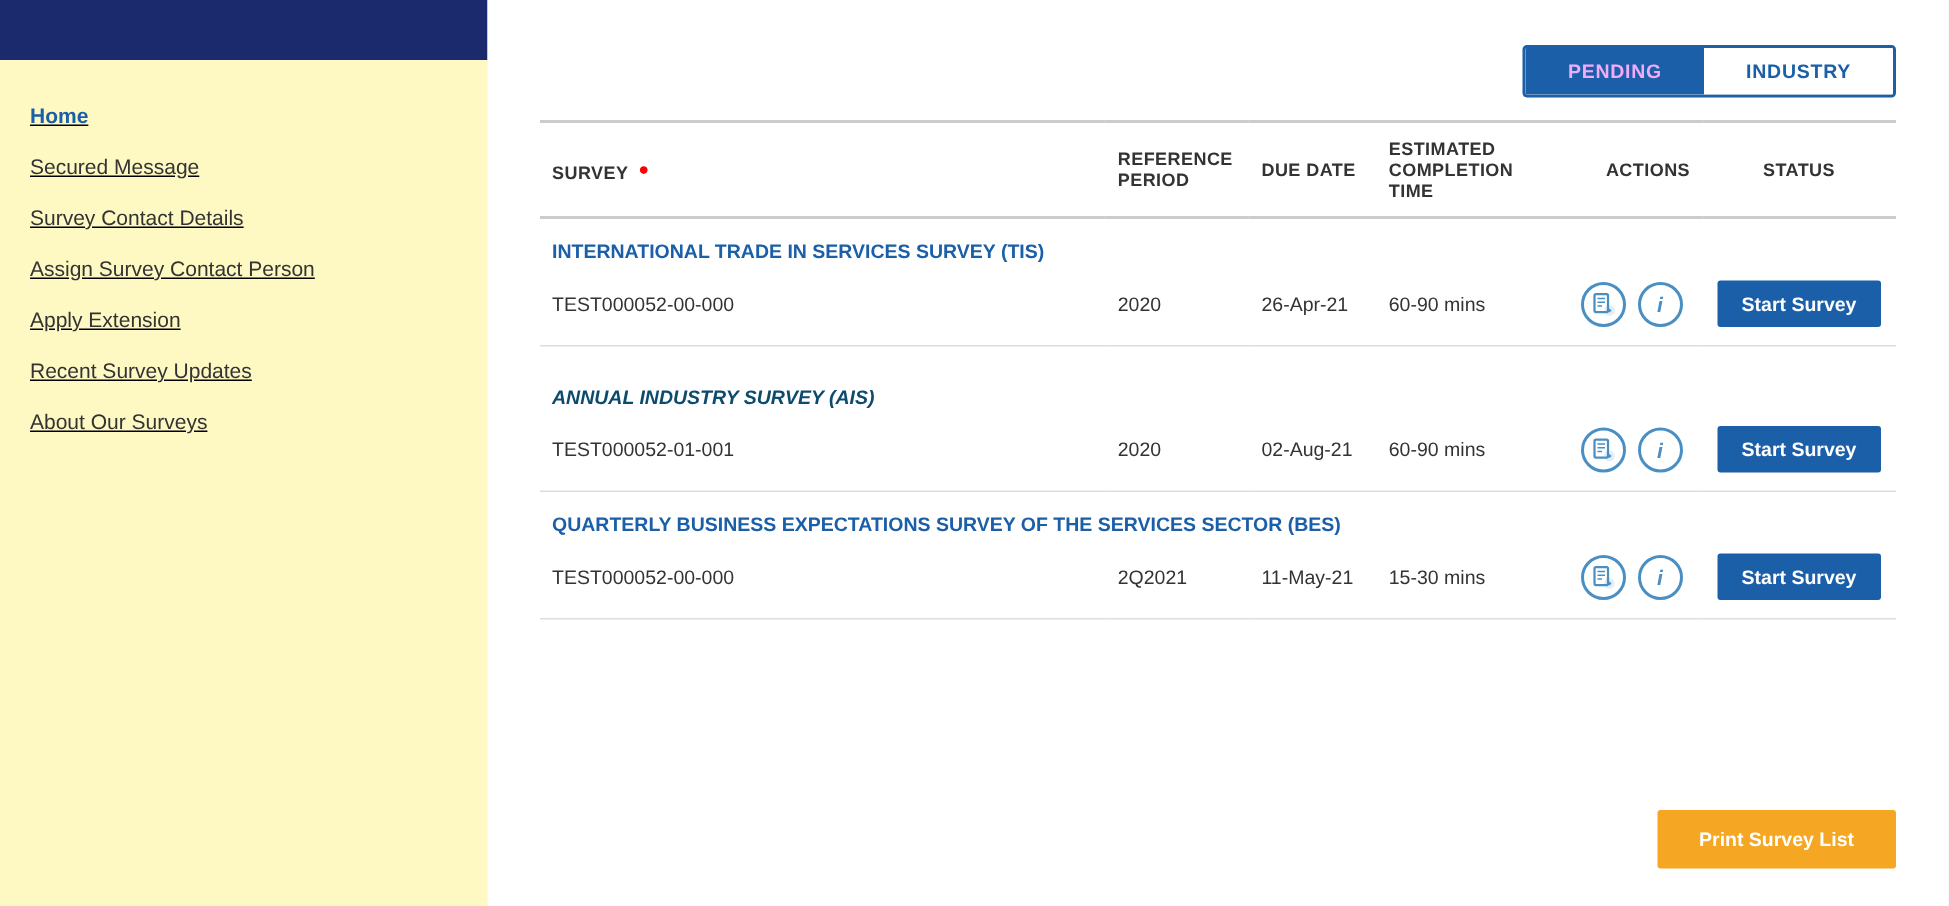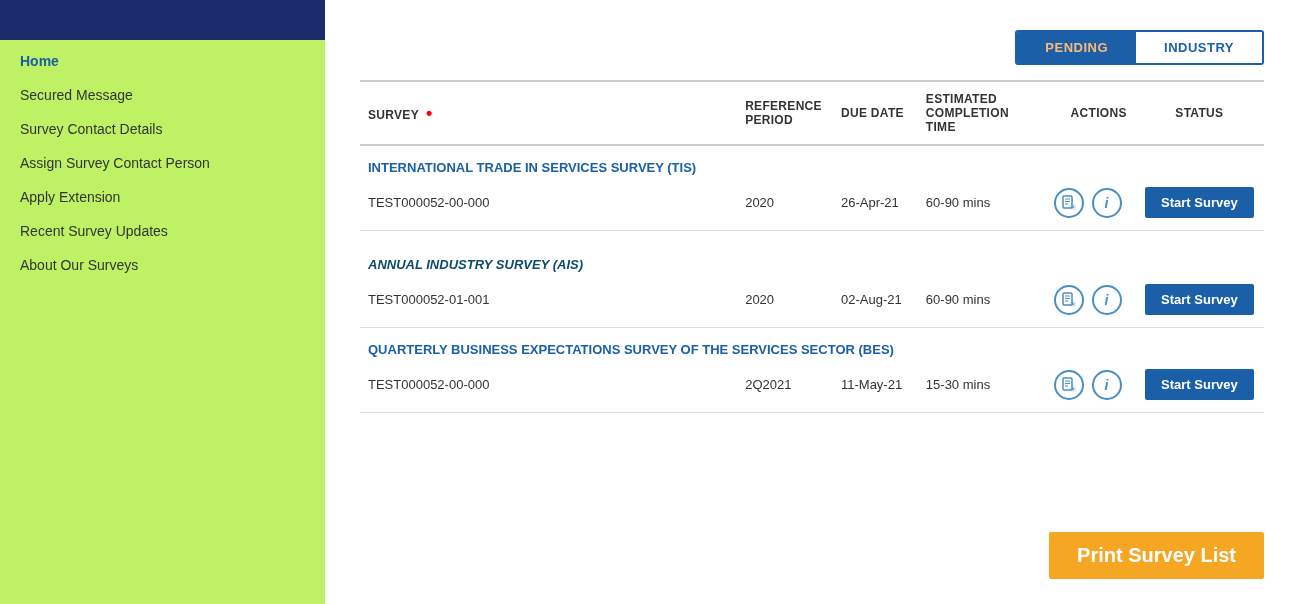--- a/index.html
+++ b/index.html
@@ -25,23 +25,24 @@
     }
     .sidebar-header .company {
       font-size: 13px;
       font-weight: bold;
     }
     .sidebar-header .id {
       font-size: 13px;
       font-weight: bold;
     }
     .sidebar-nav {
-      padding: 4px 0;
+      padding: 20px 0;
       flex: 1;
-      background: #bef264;
+      background: #fef9c3;
+      text-decoration: underline;
     }
     .sidebar-nav a {
       display: block;
       padding: 9px 20px;
       font-size: 14px;
       color: #333;
       text-decoration: none;
       cursor: pointer;
     }
     .sidebar-nav a.active {
@@ -79,21 +80,21 @@
     }
     .tab {
       padding: 8px 28px;
       font-size: 13px;
       font-weight: bold;
       cursor: pointer;
       letter-spacing: 0.5px;
     }
     .tab.active {
       background: #1a5fa8;
-      color: #fdba74;
+      color: #f0abfc;
     }
     .tab.inactive {
       background: white;
       color: #1a5fa8;
     }
 
     
     .survey-table {
       width: 100%;
       border-collapse: collapse;
@@ -192,21 +193,21 @@
       cursor: pointer;
       white-space: nowrap;
       border-radius: 2px;
     }
 
     .btn-print {
       background: #f5a623;
       color: white;
       border: none;
       padding: 12px 28px;
-      font-size: 20px;
+      font-size: 13px;
       font-weight: bold;
       cursor: pointer;
       border-radius: 2px;
       position: absolute;
       bottom: 25px;
       right: 35px;
     }
 
     .doc-icon-svg {
       width: 16px;

